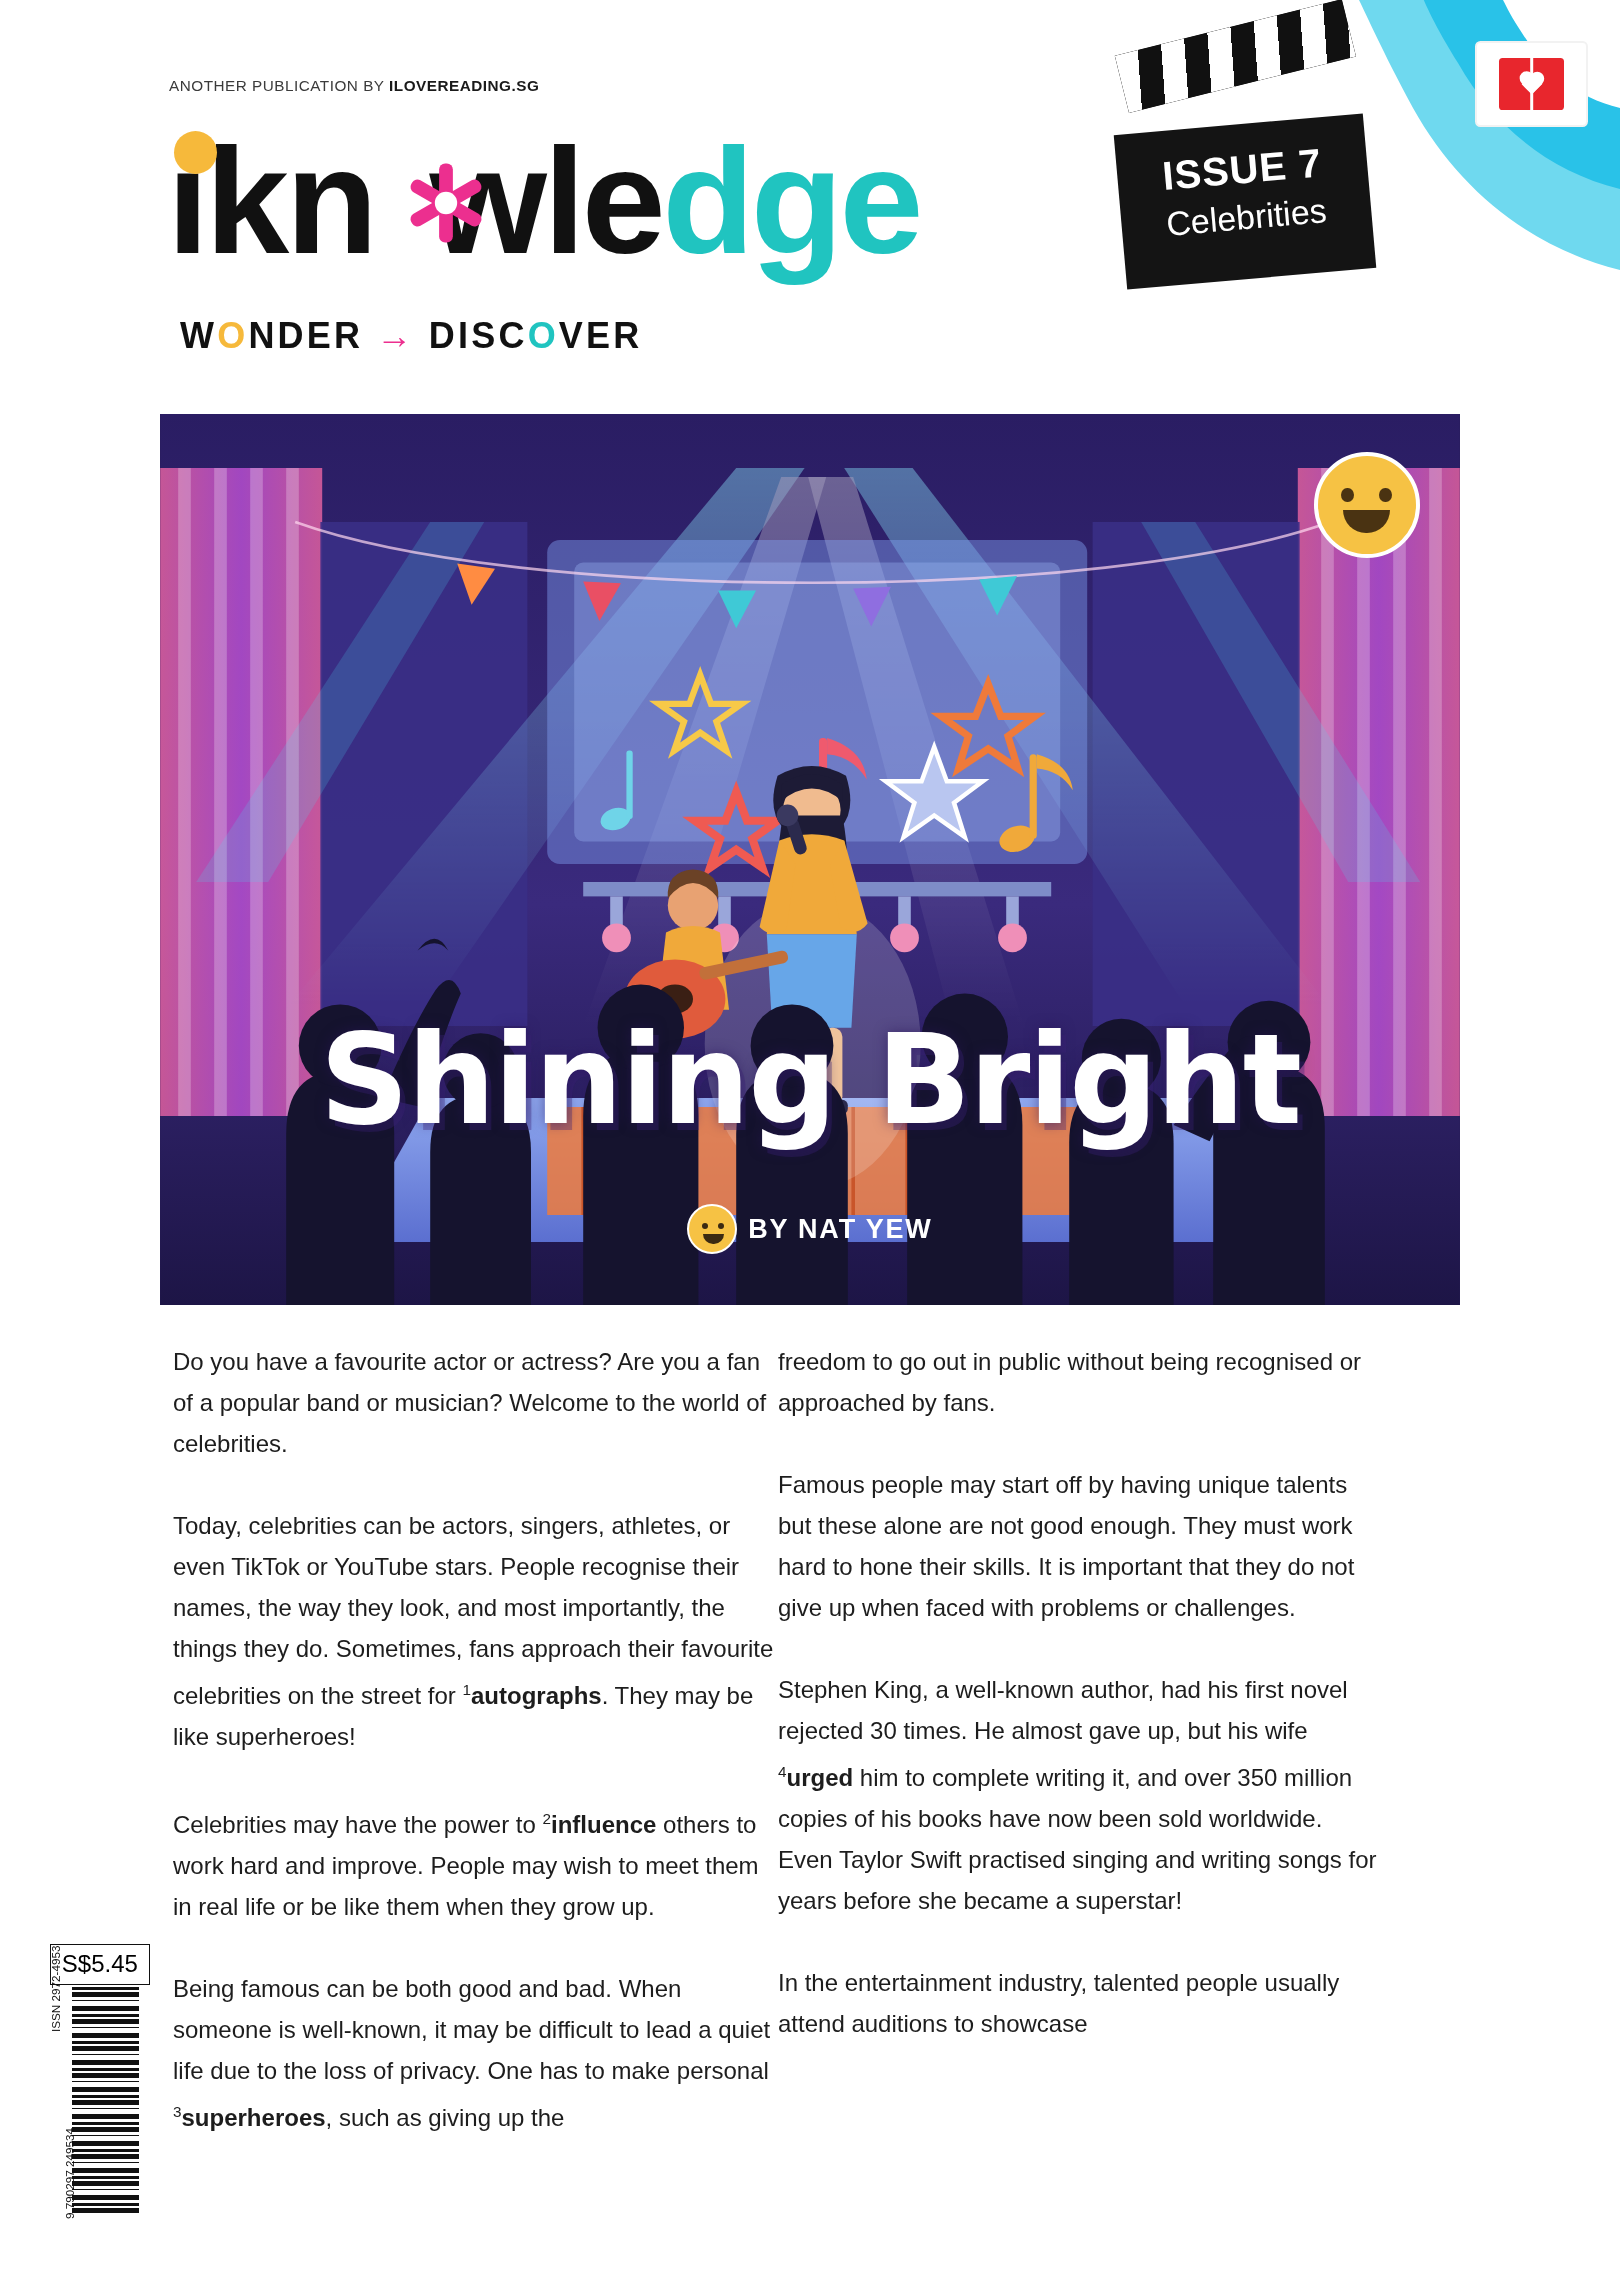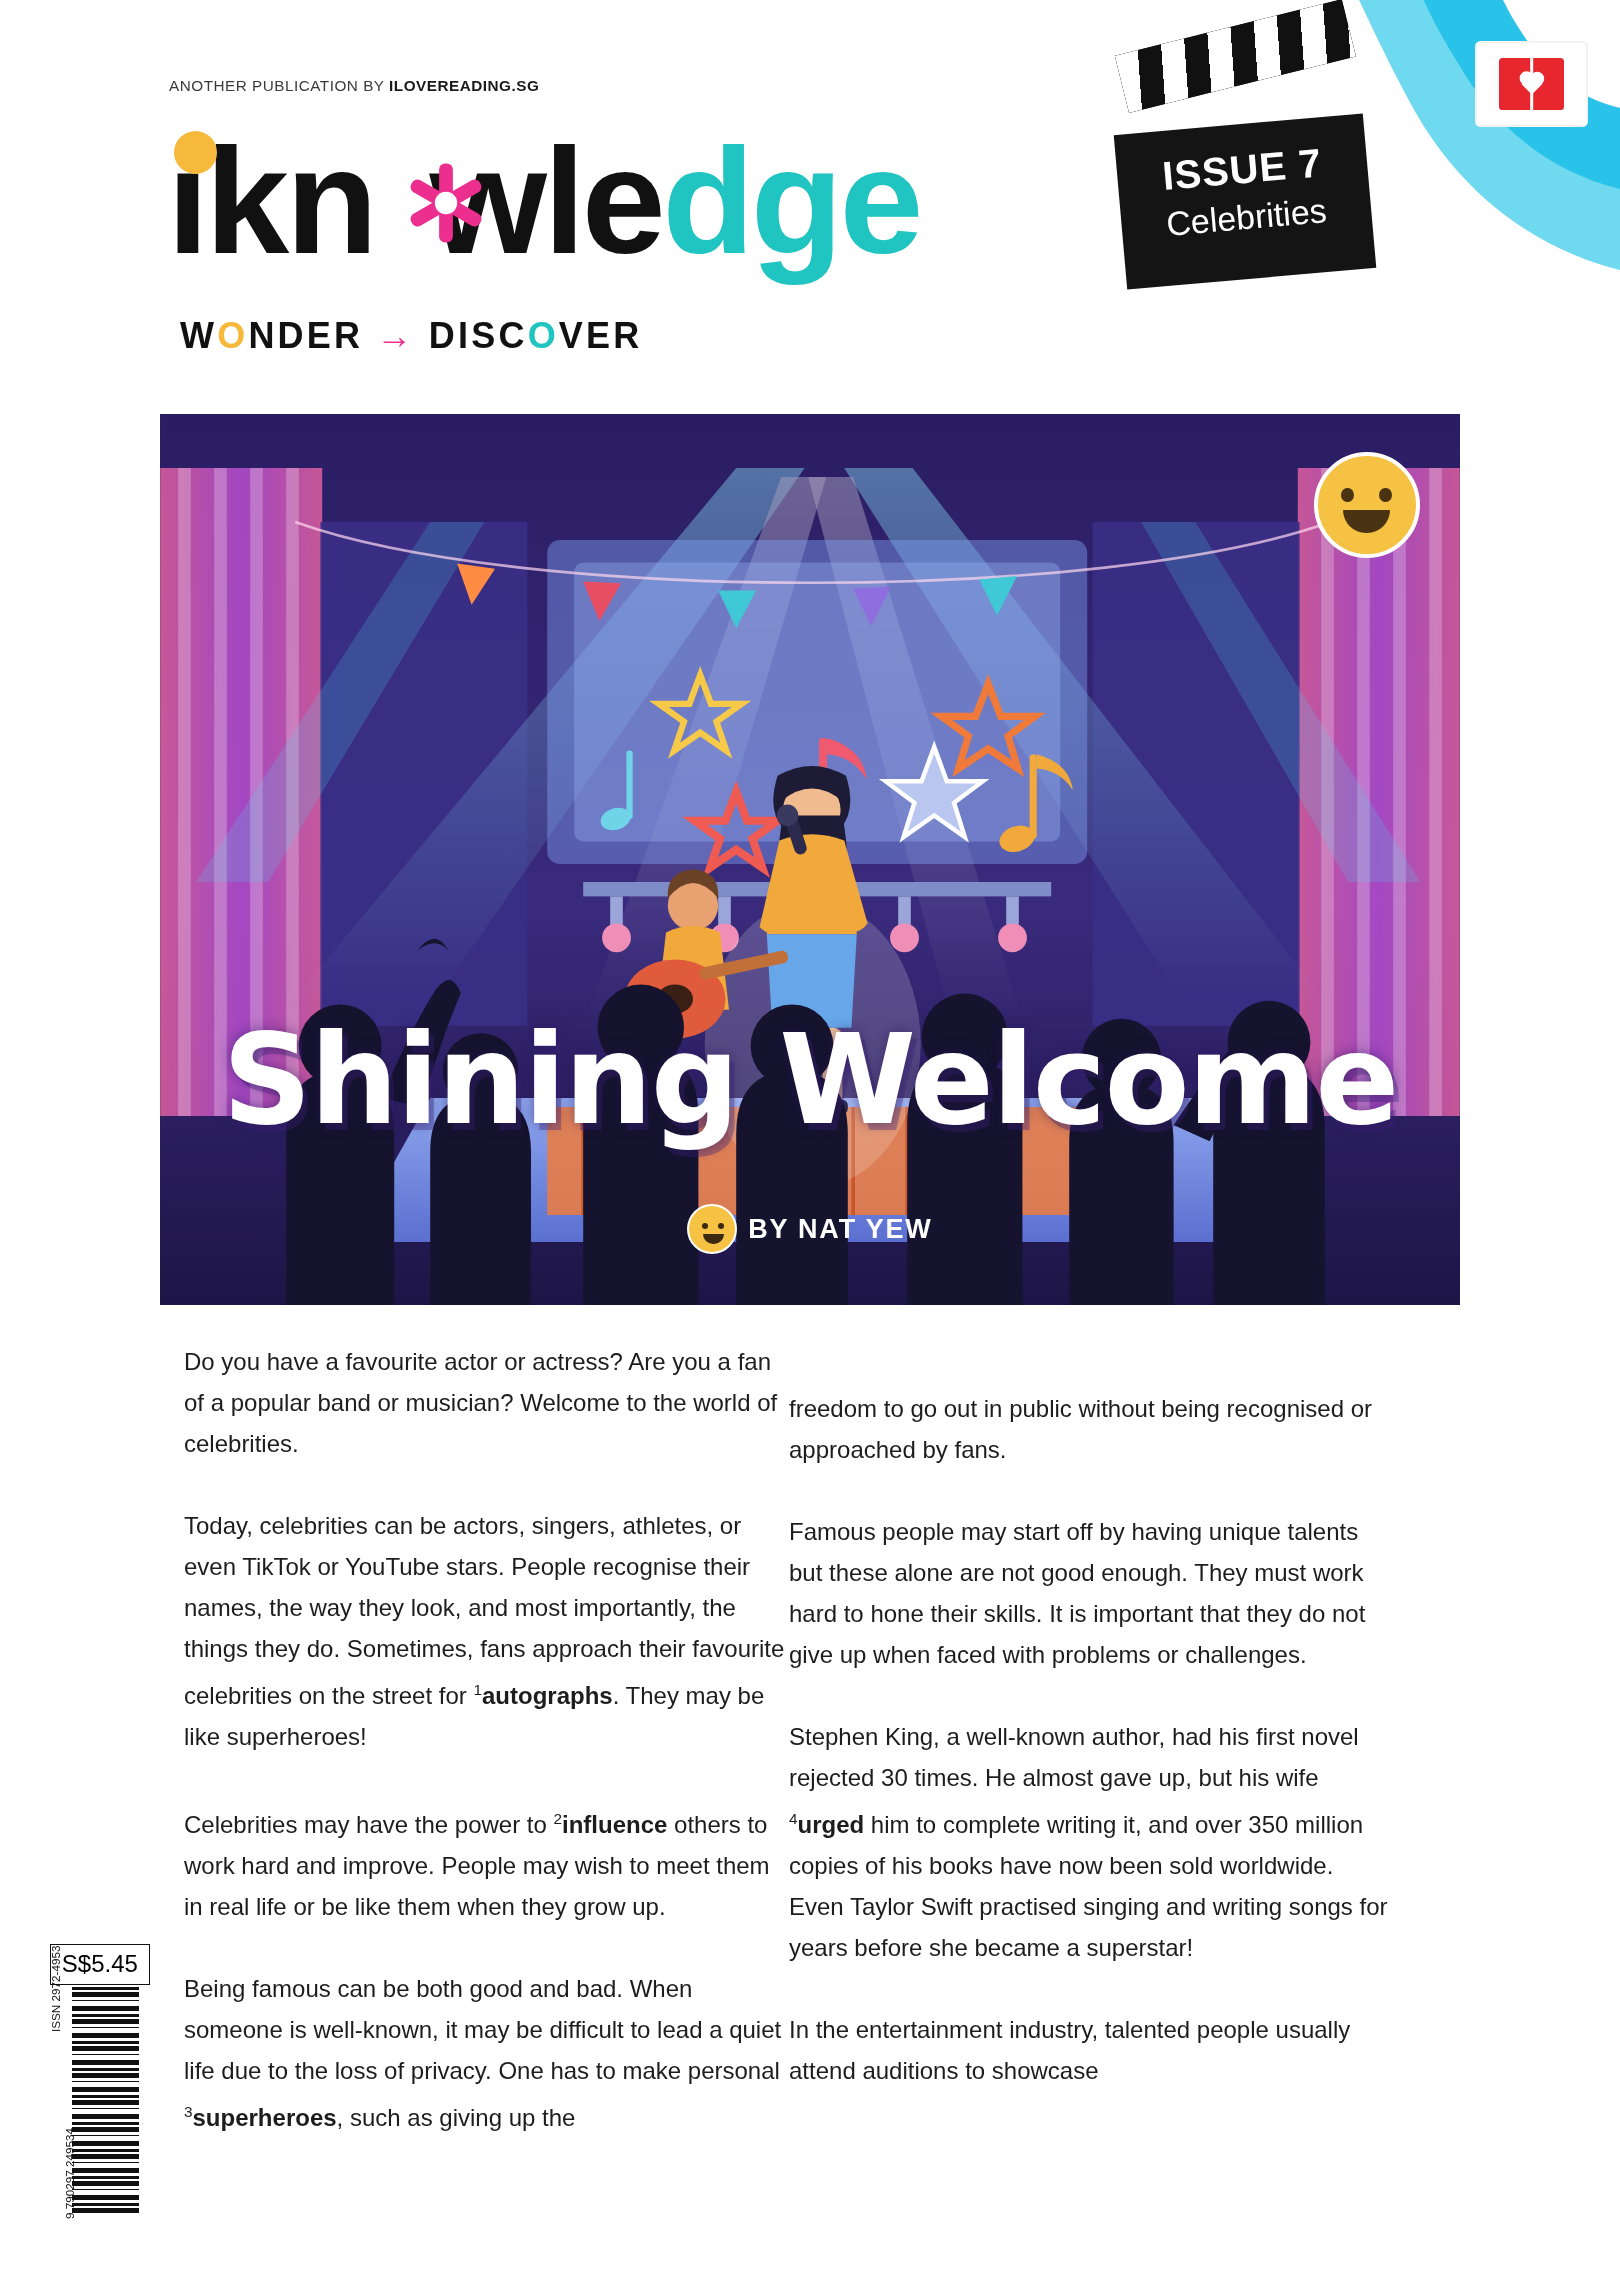--- a/index.html
+++ b/index.html
@@ -241,24 +241,23 @@
     content: "";
     position: absolute; left: 25px; top: 54px;
     width: 47px; height: 23.4px;
     border-radius: 0 0 27px 27px;
     background: #4a3312;
   }
 
   
   .body-cols {
     position: absolute;
-    left: 184px; top: 1341px;
+    left: 173px; top: 1341px;
     width: 1278px;
     display: flex;
-    align-items: center;
   }
   .col {
     width: 605px;
     font-size: 24px;
     line-height: 41px;
     color: #1d1d1d;
   }
   .col p { margin: 0 0 41px 0; }
   .col b { font-weight: bold; }
   .col sup { font-size: 15.3px; vertical-align: super; }
@@ -518,21 +517,21 @@
         <circle cx="1068" cy="716" r="44"></circle>
         <path d="M1170,990 l0,-196 q0,-70 62,-70 q62,0 62,70 l0,196z"></path>
         <circle cx="1232" cy="698" r="46"></circle>
         <path d="M1126,790 q40,-60 68,-90 q20,-20 28,8 q-22,32 -56,100z"></path>
       </g>
     </svg>
 
     <div class="smiley-badge"></div>
   </div>
 
-  <div class="cover-title">Shining Welcome</div>
+  <div class="cover-title">Shining Bright</div>
 
   <div class="byline">
     <span class="b-inner">
       <span class="b-face"></span>
       <span class="b-text">BY NAT YEW</span>
     </span>
   </div>
 
   <div class="body-cols">
 

